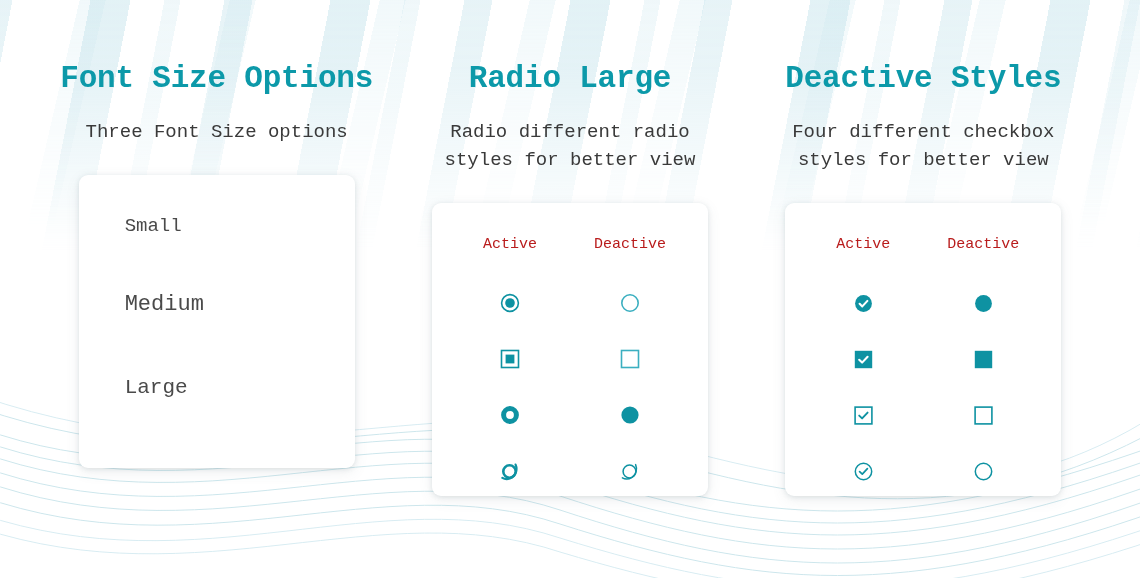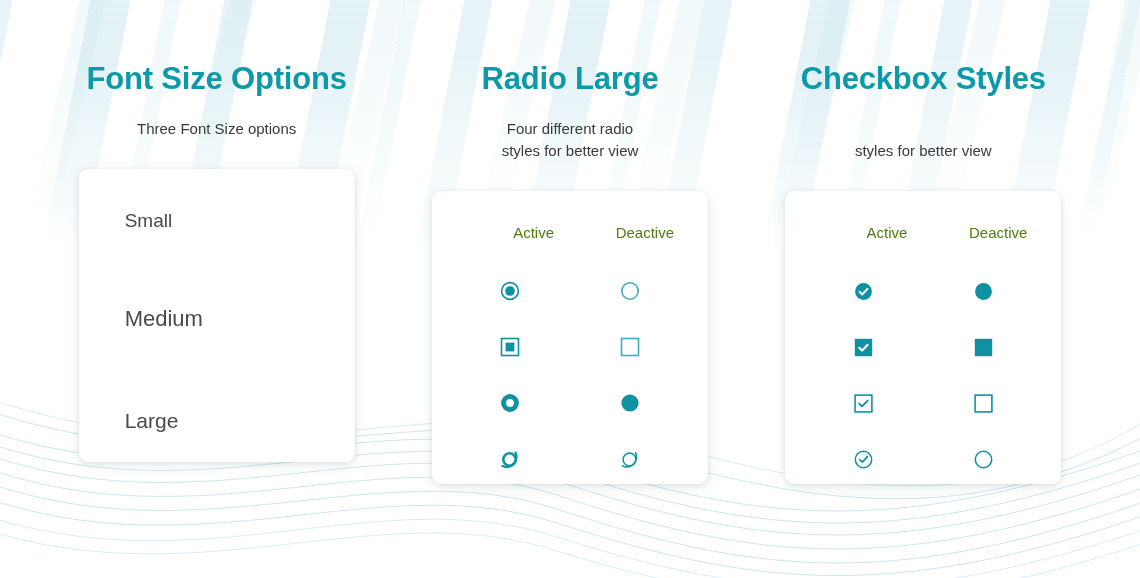--- a/index.html
+++ b/index.html
@@ -81,20 +81,21 @@
     opacity: 0.75;
   }
 
   
   .board {
     position: relative;
     width: 1140px;
     height: 578px;
     display: flex;
     padding: 0 40px;
+    font-family: Liberation Mono, monospace;
   }
 
   .panel {
     flex: 1 1 0;
     padding-top: 62px;
     display: flex;
     flex-direction: column;
     align-items: center;
   }
 
@@ -102,21 +103,21 @@
     font-size: 31px;
     font-weight: bold;
     color: #0C99A9;
     letter-spacing: -0.2px;
     line-height: 1.1;
     text-align: center;
   }
 
   .panel-subtitle {
     margin-top: 22px;
-    font-size: 15px;
+    font-size: 19px;
     color: #3a3a3a;
     line-height: 1.48;
     text-align: center;
     font-weight: 400;
   }
 
   .card {
     margin-top: 29px;
     background: #ffffff;
     border-radius: 9px;
@@ -128,43 +129,43 @@
     width: 276px;
     height: 293px;
     padding: 42px 0 0 46px;
   }
 
   .fontsize-row {
     color: #4a4a4a;
     font-weight: 400;
     line-height: 1;
   }
-  .fontsize-row.size-s { font-size: 19px;  margin-bottom: 78px; }
-  .fontsize-row.size-m { font-size: 22px;  margin-bottom: 80px; }
+  .fontsize-row.size-s { font-size: 19px;  margin-bottom: 58px; }
+  .fontsize-row.size-m { font-size: 22px;  margin-bottom: 61px; }
   .fontsize-row.size-l { font-size: 21px;  margin-bottom: 0; }
 
   
   .card-options {
     width: 276px;
     height: 293px;
     padding: 33px 34px 0 34px;
   }
 
   .opt-head {
     display: flex;
     justify-content: space-between;
     margin-bottom: 22px;
   }
 
   .opt-head span {
     font-size: 15px;
     font-weight: 500;
-    color: #4d7c0f;
+    color: #b91c1c;
     width: 88px;
-    text-align: right;
+    text-align: center;
   }
 
   .opt-row {
     display: flex;
     justify-content: space-between;
     align-items: center;
     height: 56px;
   }
 
   .opt-cell {
@@ -211,21 +212,21 @@
     <div class="card card-fontsize">
       <div class="fontsize-row size-s">Small</div>
       <div class="fontsize-row size-m">Medium</div>
       <div class="fontsize-row size-l">Large</div>
     </div>
   </section>
 
   <section class="panel">
     <h1 class="panel-title">Radio Large</h1>
     <p class="panel-subtitle">
-      <span>Four different radio</span><br>
+      <span>Radio different radio</span><br>
       <span>styles for better view</span>
     </p>
 
     <div class="card card-options">
       <div class="opt-head">
         <span>Active</span>
         <span>Deactive</span>
       </div>
 
       <div class="opt-row">
@@ -280,23 +281,23 @@
           <svg width="21" height="21" viewBox="0 0 21 21">
             <circle cx="10.5" cy="10.5" r="6.4" fill="none" stroke="#0E92A2" stroke-width="1.5"></circle>
             <path d="M16.6 3.6 C18.6 8.2 17.2 13.6 13 16.3 C9.6 18.5 5.6 18.2 3.4 16.9" fill="none" stroke="#0E92A2" stroke-width="1.5" stroke-linecap="round"></path>
           </svg>
         </div>
       </div>
     </div>
   </section>
 
   <section class="panel">
-    <h1 class="panel-title">Checkbox Styles</h1>
+    <h1 class="panel-title">Deactive Styles</h1>
     <p class="panel-subtitle">
-      <br>
+      <span>Four different checkbox</span><br>
       <span>styles for better view</span>
     </p>
 
     <div class="card card-options">
       <div class="opt-head">
         <span>Active</span>
         <span>Deactive</span>
       </div>
 
       <div class="opt-row">

